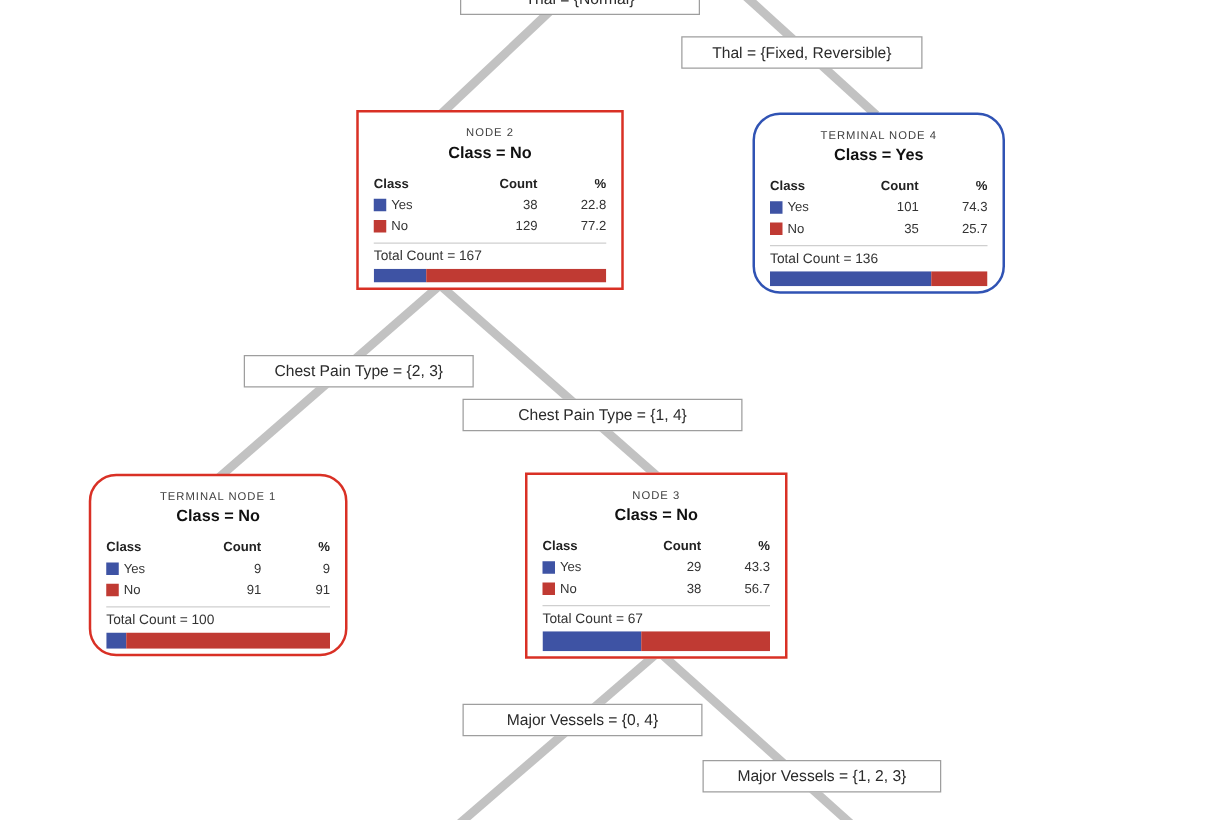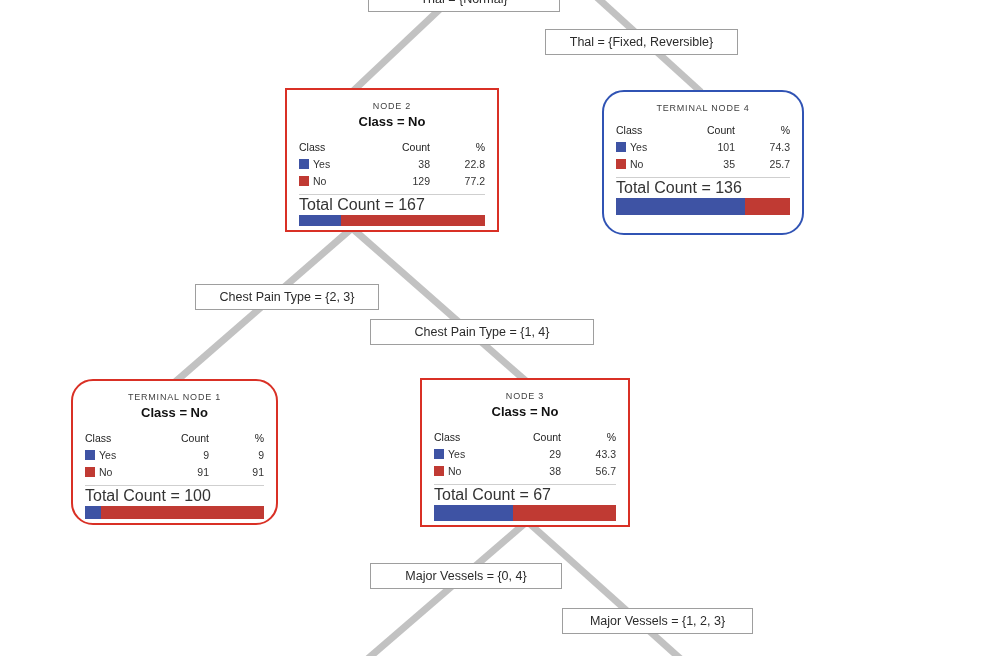--- a/index.html
+++ b/index.html
@@ -40,34 +40,34 @@
   .node-title {
     text-align: center; font-size: 9px; letter-spacing: 0.8px;
     color: #3f3f3f; line-height: 10px;
   }
   .node-class {
     text-align: center; font-size: 13px; font-weight: bold;
     color: #111; line-height: 16px; margin-top: 3px;
   }
   .node-table { margin-top: 10px; font-size: 10.5px; color: #333; }
   .trow { display: flex; align-items: center; line-height: 14px; }
-  .trow.thead { font-weight: normal; color: #222; }
+  .trow.thead { font-weight: bold; color: #222; }
   .trow + .trow { margin-top: 3px; }
   .c1 { flex: 1; display: flex; align-items: center; text-align: left; }
   .c2 { width: 58px; text-align: right; }
   .c3 { width: 55px; text-align: right; }
   .sw {
     display: inline-block; width: 10px; height: 10px; margin-right: 4px;
     flex: 0 0 auto;
   }
   .sw-yes { background: var(--class-yes, #3e53a4); }
   .sw-no  { background: var(--class-no, #c03a33); }
 
   .node-divider { border-top: 1px solid #cfcfcf; margin-top: 6px; }
-  .node-total { font-size: 16px; color: #333; line-height: 14px; margin-top: 3px; }
+  .node-total { font-size: 11px; color: #333; line-height: 14px; margin-top: 3px; }
   .node-bar {
     margin-top: 3px; height: 17px; display: flex; overflow: hidden;
   }
   .seg-yes { background: var(--class-yes, #3e53a4); height: 100%; }
   .seg-no  { background: var(--class-no, #c03a33); height: 100%; flex: 1; }
 </style>
 </head>
 <body>
 
 <div class="tree-canvas">
@@ -122,20 +122,21 @@
     <div class="node-divider"></div>
     <div class="node-total">Total Count = 167</div>
     <div class="node-bar">
       <div class="seg-yes" style="width: 22.8%;"></div>
       <div class="seg-no"></div>
     </div>
   </div>
 
   <div class="node rounded blue" style="left:602px; top:90px; width:202px; height:145px;">
     <div class="node-title">TERMINAL NODE 4</div>
+    <div class="node-class">Class = Yes</div>
     <div class="node-table">
       <div class="trow thead">
         <span class="c1">Class</span>
         <span class="c2">Count</span>
         <span class="c3">%</span>
       </div>
       <div class="trow">
         <span class="c1">
             <i class="sw sw-yes"></i>
             <span>Yes</span>

